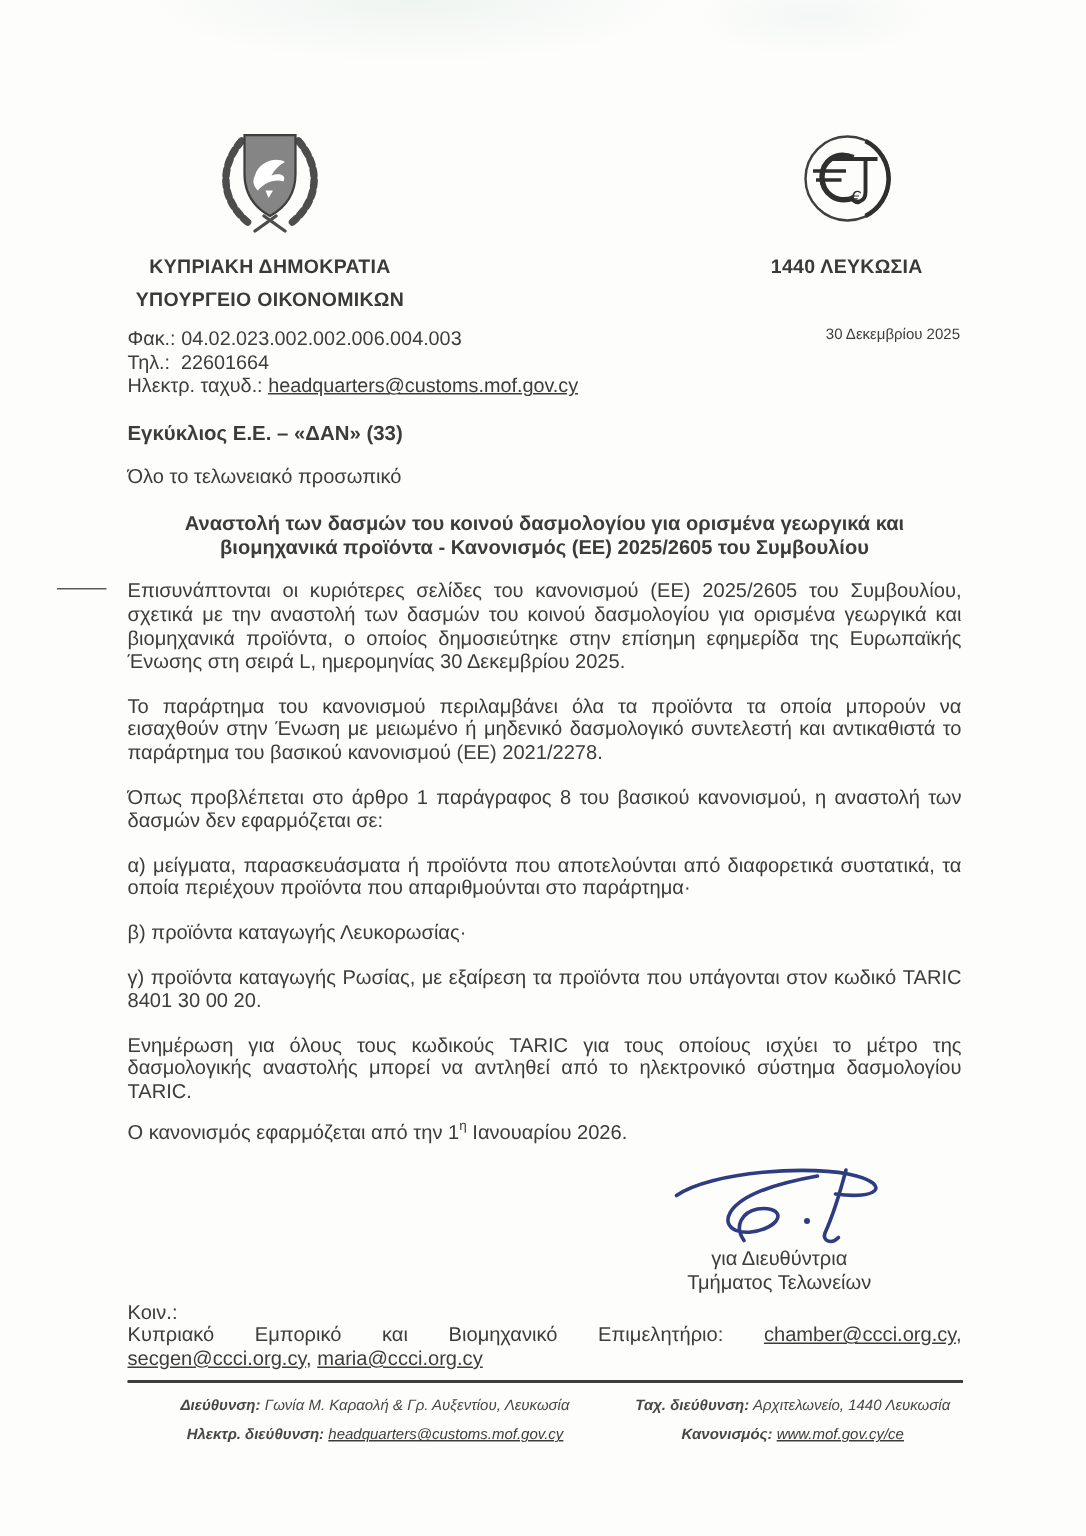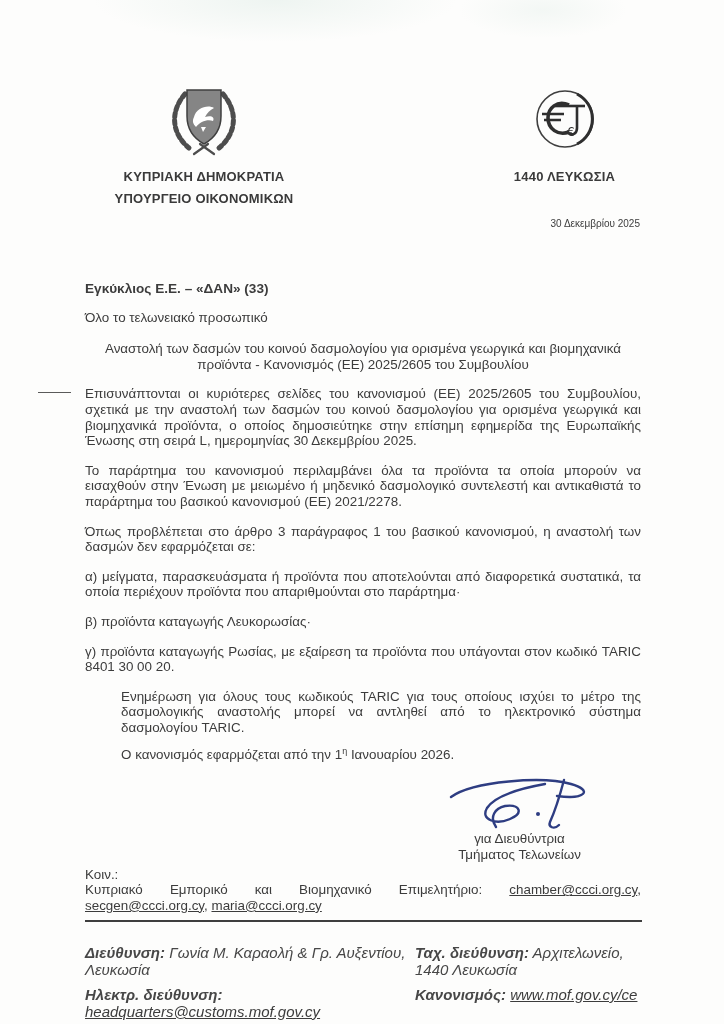--- a/index.html
+++ b/index.html
@@ -12,60 +12,60 @@
     overflow: hidden;
   }
   .page {
     position: absolute; inset: 0;
     background:
       radial-gradient(ellipse 260px 60px at 38% 0%, rgba(185,214,202,0.22), transparent 70%),
       radial-gradient(ellipse 120px 40px at 75% 1%, rgba(185,214,202,0.15), transparent 70%),
       #fdfdfc;
   }
   
-  .lh-left  { position: absolute; top: 84px; left: 104px;  width: 200px; text-align: center; }
+  .lh-left  { position: absolute; top: 84px; left: 80px;  width: 200px; text-align: center; }
   .lh-right { position: absolute; top: 88px; left: 462px; width: 205px; text-align: center; }
   .lh-left svg, .lh-right svg { display: inline-block; }
   .org-line { font-weight: bold; font-size: 13px; color: #3a3a3a; letter-spacing: 0.2px; }
   .lh-left .org-line:first-of-type  { margin-top: 7px; }
   .lh-right .org-line:first-of-type { margin-top: 13px; }
   .org-line + .org-line { margin-top: 7px; }
 
   
   .meta { position: absolute; top: 218px; left: 85px; width: 360px; font-size: 13.2px; line-height: 15.6px; }
   .meta-row { white-space: nowrap; }
   .date { position: absolute; top: 218px; right: 84px; font-size: 10px; }
   a.link, .link { color: #3c3c3c; text-decoration: underline; cursor: pointer; }
 
   
   .content { position: absolute; top: 281px; left: 85px; width: 556px; font-size: 13.4px; line-height: 15.6px; }
   .circular { font-weight: bold; font-size: 13.6px; margin-bottom: 13px; }
   .recipients { margin-bottom: 15px; }
-  .subject-title { font-weight: normal; text-align: center; width: 524px; margin: 16px auto 14px auto; }
+  .subject-title { font-weight: bold; text-align: center; width: 524px; margin: 16px auto 14px auto; }
   .para { text-align: justify; margin-bottom: 14px; }
-  .para.tight { margin-bottom: 12px; margin-left: 36px; }
+  .para.tight { margin-bottom: 12px; }
   .sup { vertical-align: super; font-size: 9px; line-height: 0; }
   .margin-dash { position: absolute; top: 392px; left: 38px; width: 33px; border-top: 1.6px solid #5a5a5a; }
 
   
   .sig-block { width: 235px; margin: 2px 4px 4px auto; text-align: center; }
   .sig-ink { display: block; margin: 0 auto -2px auto; }
   .sig-line { line-height: 15.8px; }
 
   
   .cc-label { margin-bottom: 0; }
   .cc-para { text-align: justify; }
 
   
   .footer {
     position: absolute; top: 920px; left: 85px; width: 557px;
     border-top: 2px solid #3e3e3e;
-    padding-top: 22px;
-    font-size: 15px; font-style: italic; color: #474747;
-    display: grid; grid-template-columns: 330px 1fr; row-gap: 8px;
+    padding-top: 10px;
+    font-size: 10px; font-style: italic; color: #474747;
+    display: grid; grid-template-columns: 330px 1fr; row-gap: 8px; text-align: center;
   }
   .footer b { font-style: italic; }
 </style>
 </head>
 <body>
 
 <div class="page">
 
   <div class="lh-left">
     <svg width="82" height="74" viewBox="0 0 82 74">
@@ -93,32 +93,37 @@
       <path d="M 9 26 H 31 M 11 32 H 28" stroke="#2f2f2f" stroke-width="2.4"></path>
 
       <path d="M 22 18 H 52" stroke="#2f2f2f" stroke-width="2.6"></path>
       <path d="M 44 18 V 40 C 44 46 39 48 35 45" fill="none" stroke="#2f2f2f" stroke-width="2.6"></path>
 
       <text x="34" y="48" font-family="DejaVu Sans, sans-serif" font-size="12" fill="#2f2f2f">€</text>
     </svg>
     <div class="org-line">1440 ΛΕΥΚΩΣΙΑ</div>
   </div>
 
+  <div class="meta">
+    <div class="meta-row"><span>Φακ.:</span> <span>04.02.023.002.002.006.004.003</span></div>
+    <div class="meta-row"><span>Τηλ.:</span>&nbsp; <span>22601664</span></div>
+    <div class="meta-row"><span>Ηλεκτρ. ταχυδ.:</span> <span class="link">headquarters@customs.mof.gov.cy</span></div>
+  </div>
   <div class="date">30 Δεκεμβρίου 2025</div>
 
   <div class="margin-dash"></div>
 
   <div class="content">
     <div class="circular">Εγκύκλιος Ε.Ε. – «ΔΑΝ» (33)</div>
     <div class="recipients">Όλο το τελωνειακό προσωπικό</div>
     <div class="subject-title">Αναστολή των δασμών του κοινού δασμολογίου για ορισμένα γεωργικά και βιομηχανικά προϊόντα - Κανονισμός (ΕΕ) 2025/2605 του Συμβουλίου</div>
 
     <p class="para">Επισυνάπτονται οι κυριότερες σελίδες του κανονισμού (ΕΕ) 2025/2605 του Συμβουλίου, σχετικά με την αναστολή των δασμών του κοινού δασμολογίου για ορισμένα γεωργικά και βιομηχανικά προϊόντα, ο οποίος δημοσιεύτηκε στην επίσημη εφημερίδα της Ευρωπαϊκής Ένωσης  στη σειρά L, ημερομηνίας 30 Δεκεμβρίου 2025.</p>
     <p class="para">Το παράρτημα του κανονισμού περιλαμβάνει όλα τα προϊόντα τα οποία μπορούν να εισαχθούν στην Ένωση με μειωμένο ή μηδενικό δασμολογικό συντελεστή και αντικαθιστά το παράρτημα του βασικού κανονισμού (ΕΕ) 2021/2278.</p>
-    <p class="para">Όπως προβλέπεται στο άρθρο 3 παράγραφος 1 του βασικού κανονισμού, η αναστολή των δασμών δεν εφαρμόζεται σε:</p>
+    <p class="para">Όπως προβλέπεται στο άρθρο 1 παράγραφος 8 του βασικού κανονισμού, η αναστολή των δασμών δεν εφαρμόζεται σε:</p>
     <p class="para">α) μείγματα, παρασκευάσματα ή προϊόντα που αποτελούνται από διαφορετικά συστατικά, τα οποία περιέχουν προϊόντα που απαριθμούνται στο παράρτημα·</p>
     <p class="para">β) προϊόντα καταγωγής Λευκορωσίας·</p>
     <p class="para">γ) προϊόντα καταγωγής Ρωσίας, με εξαίρεση τα προϊόντα που υπάγονται στον κωδικό TARIC 8401 30 00 20.</p>
     <p class="para tight">Ενημέρωση για όλους τους κωδικούς TARIC για τους οποίους ισχύει το μέτρο της δασμολογικής αναστολής μπορεί να αντληθεί από το ηλεκτρονικό σύστημα δασμολογίου TARIC.</p>
     <p class="para tight"><span>Ο κανονισμός εφαρμόζεται από την 1</span><span class="sup">η</span><span> Ιανουαρίου 2026.</span></p>
 
     <div class="sig-block">
       <svg class="sig-ink" width="150" height="58" viewBox="0 0 150 58">
         <g fill="none" stroke="#2e3d82" stroke-width="2.4" stroke-linecap="round">
           <path d="M 6 22 C 28 6 98 1 126 9 C 148 15 141 25 112 21"></path>

